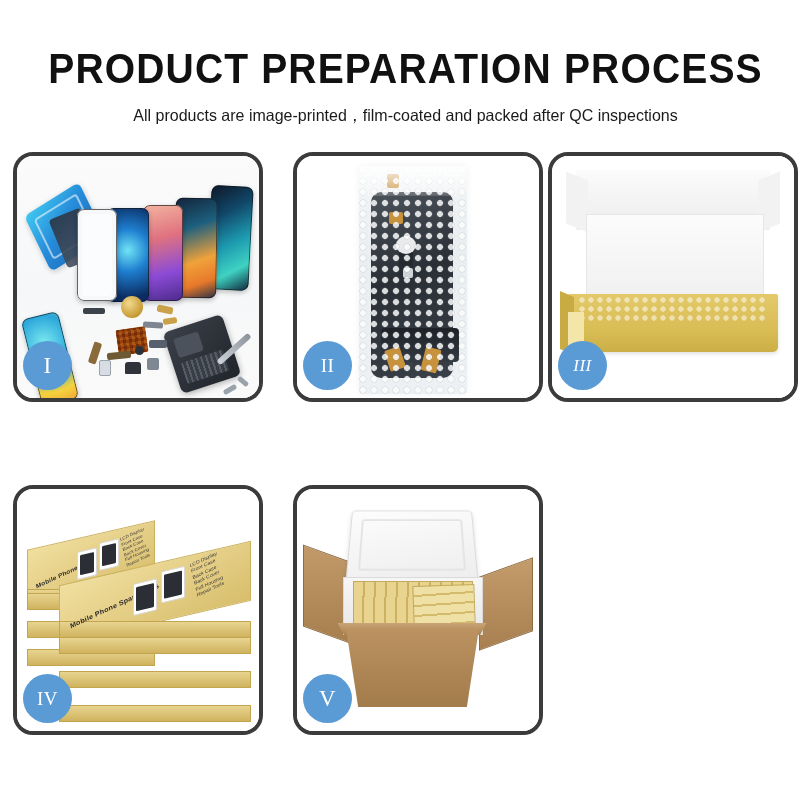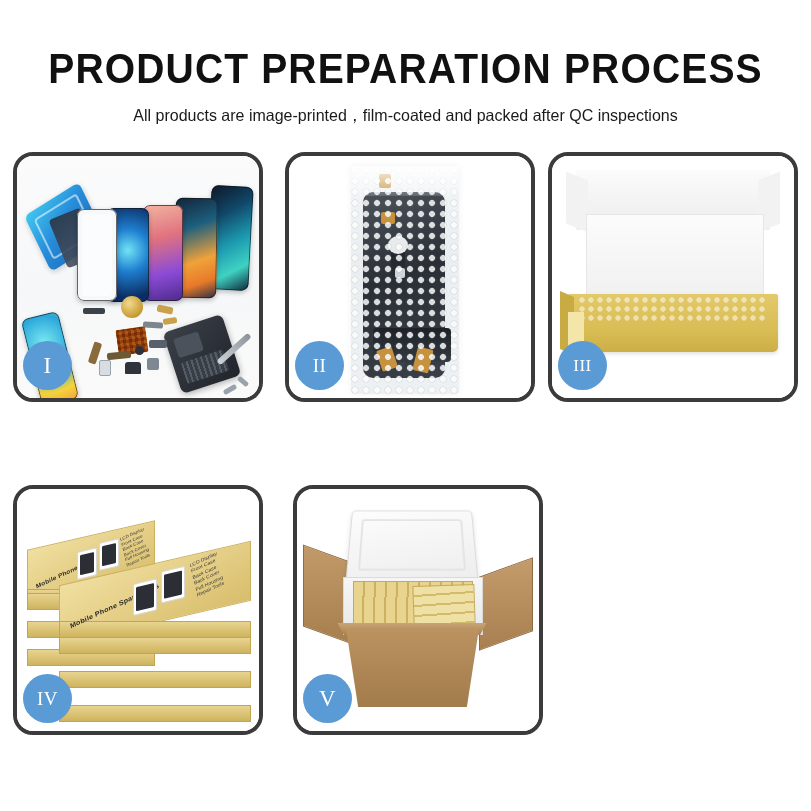--- a/index.html
+++ b/index.html
@@ -21,40 +21,40 @@
   .subtitle{
     font-family:"Liberation Sans","DejaVu Sans",sans-serif;
     font-size:16.5px;font-weight:400;color:#1a1a1a;
     margin:0;padding-top:16px;line-height:1.2;white-space:nowrap;
     transform:scaleX(.97);transform-origin:center;
   }
 
   
   .grid{position:absolute;left:13px;top:152px;width:785px;height:582px;}
   .cell{position:absolute;width:250px;height:250px;}
-  .cell.c0{left:0;top:0}      .cell.c1{left:272px;top:0}   .cell.c2{left:535px;top:0}
+  .cell.c0{left:0;top:0}      .cell.c1{left:280px;top:0}   .cell.c2{left:535px;top:0}
   .cell.c3{left:0;top:333px}  .cell.c4{left:280px;top:333px} .cell.c5{left:535px;top:333px}
 
   .panel{
     position:absolute;inset:0;
     border:4px solid #3b3b3b;border-radius:20px;
     background:#fdfdfd;overflow:hidden;
     box-sizing:border-box;
   }
   .photo{position:absolute;inset:0;overflow:hidden;}
 
   .badge{
     position:absolute;left:6px;bottom:8px;width:49px;height:49px;border-radius:50%;
     background:#5b9bd5;color:#ffffff;z-index:40;
     display:flex;align-items:center;justify-content:center;
     font-family:"Liberation Serif","DejaVu Serif",serif;
     font-size:23px;line-height:1;letter-spacing:.5px;
   }
   .badge.wide{font-size:19px;}
-  .badge.xwide{font-size:17px;}
+  .badge.xwide{font-size:17px;font-style:italic;}
 
   
   .p1{background:linear-gradient(180deg,#fbfbfc 0%,#f6f7f8 55%,#fafafa 100%);}
   .ph{position:absolute;border-radius:7px;overflow:hidden;box-shadow:0 2px 5px rgba(0,0,0,.25);}
   .ph::after{content:"";position:absolute;inset:0;border-radius:7px;border:1.5px solid rgba(20,20,25,.65);}
   .ph-huawei{width:42px;height:104px;right:8px;top:30px;
     background:linear-gradient(150deg,#0e1726 0%,#11486a 28%,#1d9ab0 55%,#3fd2c2 78%,#0d2336 100%);transform:rotate(3deg);}
   .ph-samsung{width:42px;height:100px;right:42px;top:42px;
     background:linear-gradient(160deg,#14243a 0%,#1c5f7e 30%,#f0a23a 62%,#e8792a 82%,#2a2f44 100%);transform:rotate(1deg);}
   .ph-purple{width:40px;height:96px;right:76px;top:49px;

